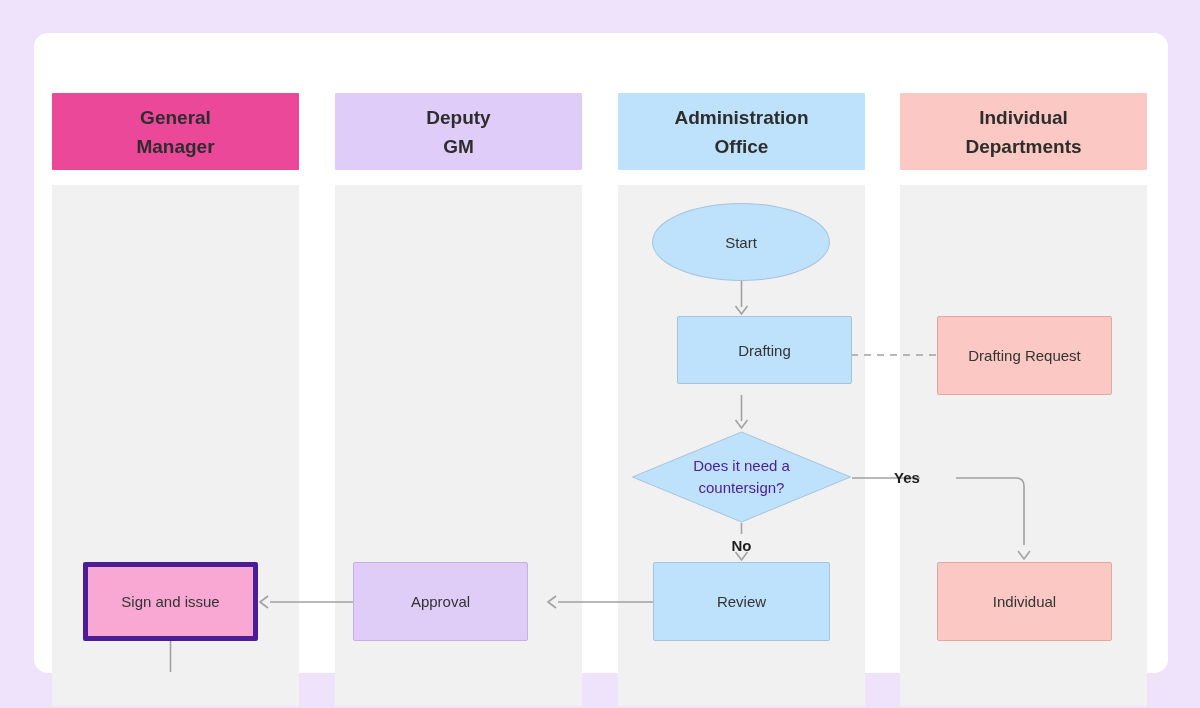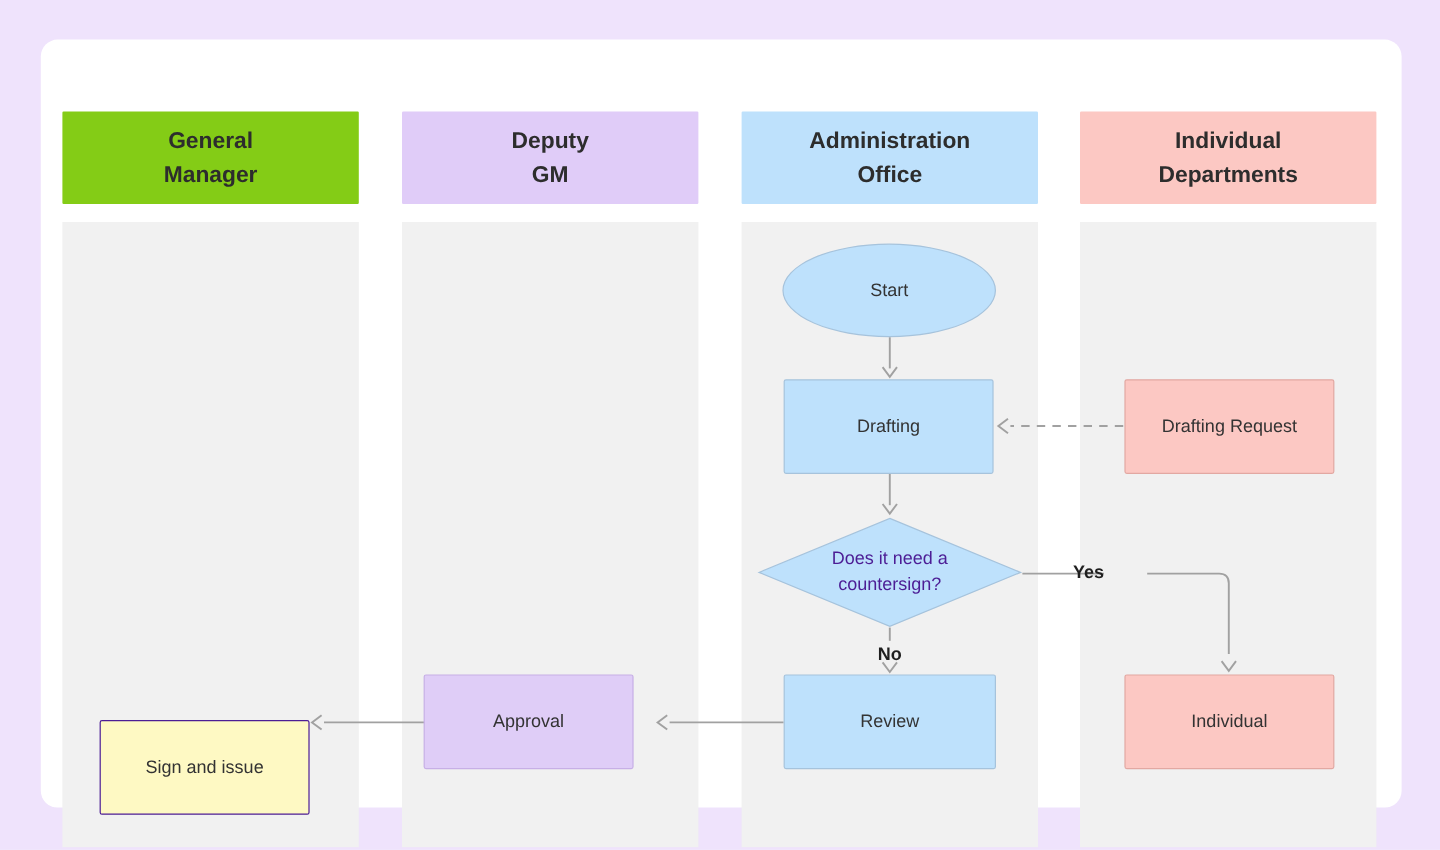--- a/index.html
+++ b/index.html
@@ -13,34 +13,34 @@
   }
   .lane-header{
     position:absolute;top:60px;width:247px;height:77px;
     display:flex;align-items:center;justify-content:center;text-align:center;
     font-size:19px;line-height:29px;font-weight:700;color:#2D2D2D;
     white-space:pre-line;border-radius:1px;
   }
   .lane-body{
     position:absolute;top:152px;width:247px;height:521px;background:#F1F1F1;
   }
-  .hdr-yellow{background:#84cc16;}
+  .hdr-yellow{background:#ec4899;}
   .hdr-purple{background:#E0CCF8;}
   .hdr-blue{background:#BEE1FC;}
   .hdr-pink{background:#FCC8C3;}
 
   .node{
     position:absolute;display:flex;align-items:center;justify-content:center;
     text-align:left;font-size:15px;color:#333333;border-radius:2px;
     box-sizing:border-box;white-space:pre-line;
   }
   .n-blue{background:#BEE1FC;border:1px solid #A6C3DC;}
   .n-pink{background:#FCC8C3;border:1px solid #E2A8A2;}
   .n-purple{background:#DFCDF7;border:1px solid #C7AFE6;}
-  .n-yellow{background:#fef9c3;border:1px solid #4c1d95;margin-top:38px;}
+  .n-yellow{background:#f9a8d4;border:5px solid #4c1d95;}
   .ellipse{border-radius:50%;}
 
   #decision-node{
     position:absolute;left:631px;top:431px;width:221px;height:92px;
   }
   #decision-node .diamond-label{
     position:absolute;left:0;top:0;width:100%;height:100%;
     display:flex;align-items:center;justify-content:center;text-align:center;
     font-size:15px;line-height:22px;color:#4c1d95;white-space:pre-line;
   }
@@ -93,21 +93,21 @@
     <polyline points="556,596 548,602 556,608"></polyline>
 
     <line x1="371" y1="602" x2="270" y2="602"></line>
     <polyline points="268,596 260,602 268,608"></polyline>
 
     <line x1="170.5" y1="641" x2="170.5" y2="672"></line>
   </svg>
 
   <div class="node n-blue ellipse" style="left:652px;top:203px;width:178px;height:78px;">Start</div>
 
-  <div class="node n-blue" style="left:653px;top:316px;width:175px;height:79px;">Drafting</div>
+  <div class="node n-blue" style="left:677px;top:316px;width:175px;height:68px;">Drafting</div>
 
   <div class="node n-pink" style="left:937px;top:316px;width:175px;height:79px;">Drafting Request</div>
 
   <div id="decision-node">
     <svg width="221" height="92">
       <polygon points="110.5,1 219.5,46 110.5,91 1.5,46" fill="#BEE1FC" stroke="#A6C3DC" stroke-width="1"></polygon>
     </svg>
     <div class="diamond-label">Does it need a
 countersign?</div>
   </div>

